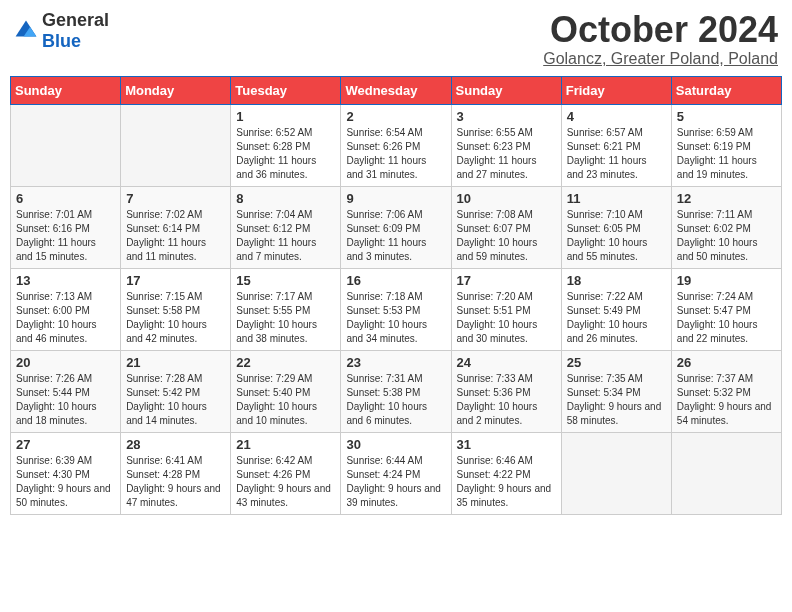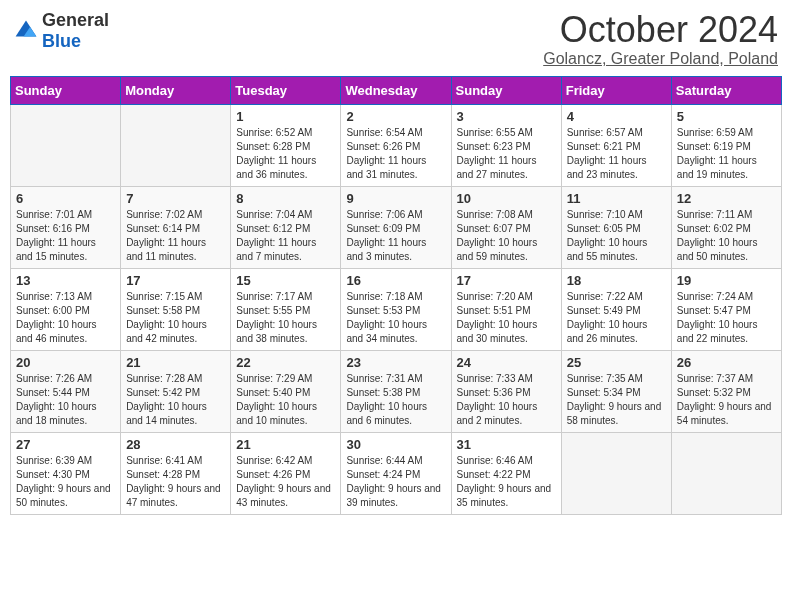--- a/index.html
+++ b/index.html
@@ -35,36 +35,36 @@
     }
     .logo-icon {
       width: 24px;
       height: 24px;
     }
     .title-block {
       text-align: right;
     }
     .month-title {
       font-size: 36px;
-      font-weight: normal;
+      font-weight: bold;
       color: #333;
       line-height: 1.1;
     }
     .location-title {
       font-size: 16px;
       color: #555;
       text-decoration: underline;
     }
     table {
       width: 100%;
       border-collapse: collapse;
       table-layout: fixed;
     }
     thead th {
-      background-color: #a21caf;
+      background-color: #ef4444;
       color: #fff;
       font-size: 13px;
       font-weight: bold;
       padding: 6px 4px;
       text-align: left;
       border: 1px solid #1565c0;
     }
     tbody td {
       border: 1px solid #ccc;
       vertical-align: top;

